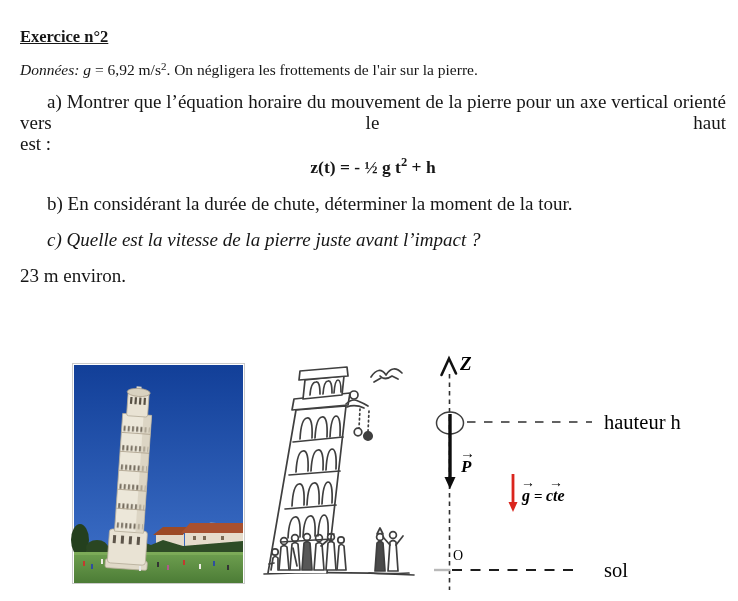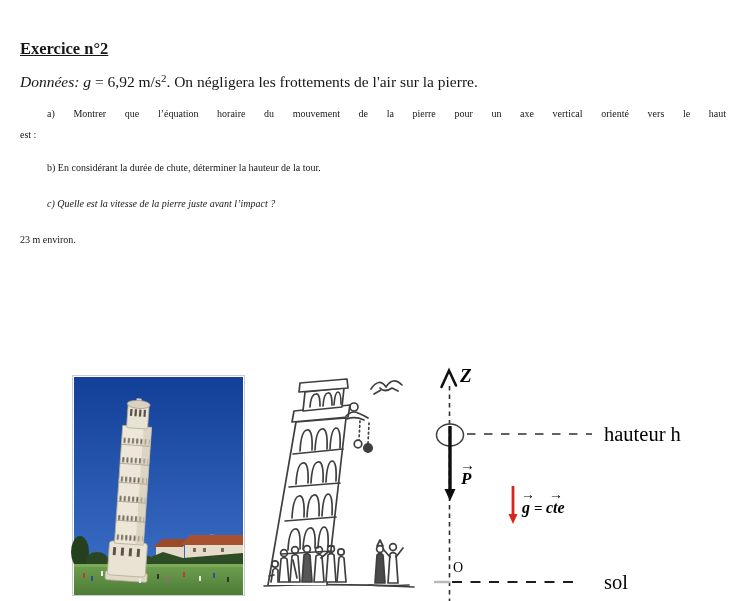--- a/index.html
+++ b/index.html
@@ -1,23 +1,23 @@
 <!DOCTYPE html>
 <html><head>
 <meta charset="utf-8">
 <style>
   html,body { margin:0; padding:0; }
   body {
     width:738px; height:601px; background:#ffffff; position:relative; overflow:hidden;
     font-family:"Liberation Serif","DejaVu Serif",serif; color:#161616;
   }
-  .page { position:absolute; inset:0; padding:27px 12px 0 20px; box-sizing:border-box;margin-top:12px; }
+  .page { position:absolute; inset:0; padding:27px 12px 0 20px; box-sizing:border-box; }
   .title { font-size:16.5px; font-weight:bold; text-decoration:underline; line-height:19px; }
   .para  { margin-top:13px; font-size:15.5px; line-height:21px; }
-  .q     { font-size:10px; line-height:21px; }
+  .q     { font-size:19px; line-height:21px; }
   .jl    { text-align:justify; text-align-last:justify; }
   .ind   { text-indent:27px; }
   .qa { margin-top:9px; }
   .qb { margin-top:12px; }
   .qc { margin-top:15px;font-style:italic; }
   .qd { margin-top:15px; }
   .eq { text-align:center; font-weight:bold; font-size:17.5px; line-height:24px; margin-top:1px; }
   .eq .sup { font-size:12.5px; position:relative; top:-7px; }
   .sup2 { font-size:11px; position:relative; top:-5px; }
   .it { font-style:italic; }
@@ -37,22 +37,23 @@
 
   <div class="para">
     <div><span class="it">Données:</span><span class="it"> g</span><span> = 6,92 m/s</span><span class="sup2">2</span><span>. On négligera les frottements de l'air sur la pierre.</span></div>
   </div>
 
   <div class="q qa">
     <div class="jl ind">a) Montrer que l’équation horaire du mouvement de la pierre pour un axe vertical orienté vers le haut</div>
     <div>est :</div>
   </div>
 
-
-  <div class="q qb ind">b) En considérant la durée de chute, déterminer la hauteur de la tour.</div>
+  <div class="eq"><span>z(t) = - ½ g t</span><span class="sup">2</span><span> + h</span></div>
+
+  <div class="q qb ind">b) En considérant la durée de chute, déterminer la moment de la tour.</div>
 
   <div class="q qc ind">c) Quelle est la vitesse de la pierre juste avant l’impact ?</div>
 
   <div class="q qd">
     <div>23 m environ.</div>
   </div>
 
   <div class="figures">
 
     <svg class="fig fig-photo" width="175" height="223" viewBox="0 0 175 223">

